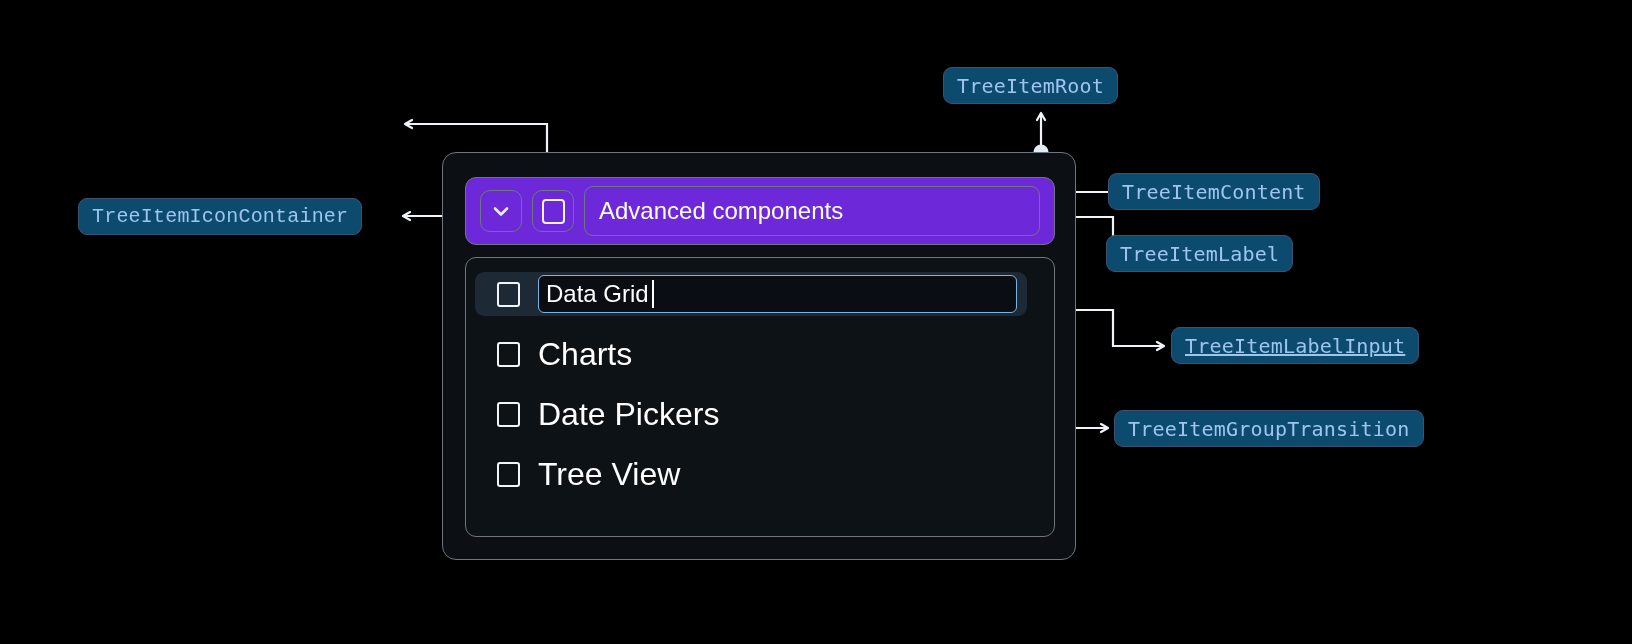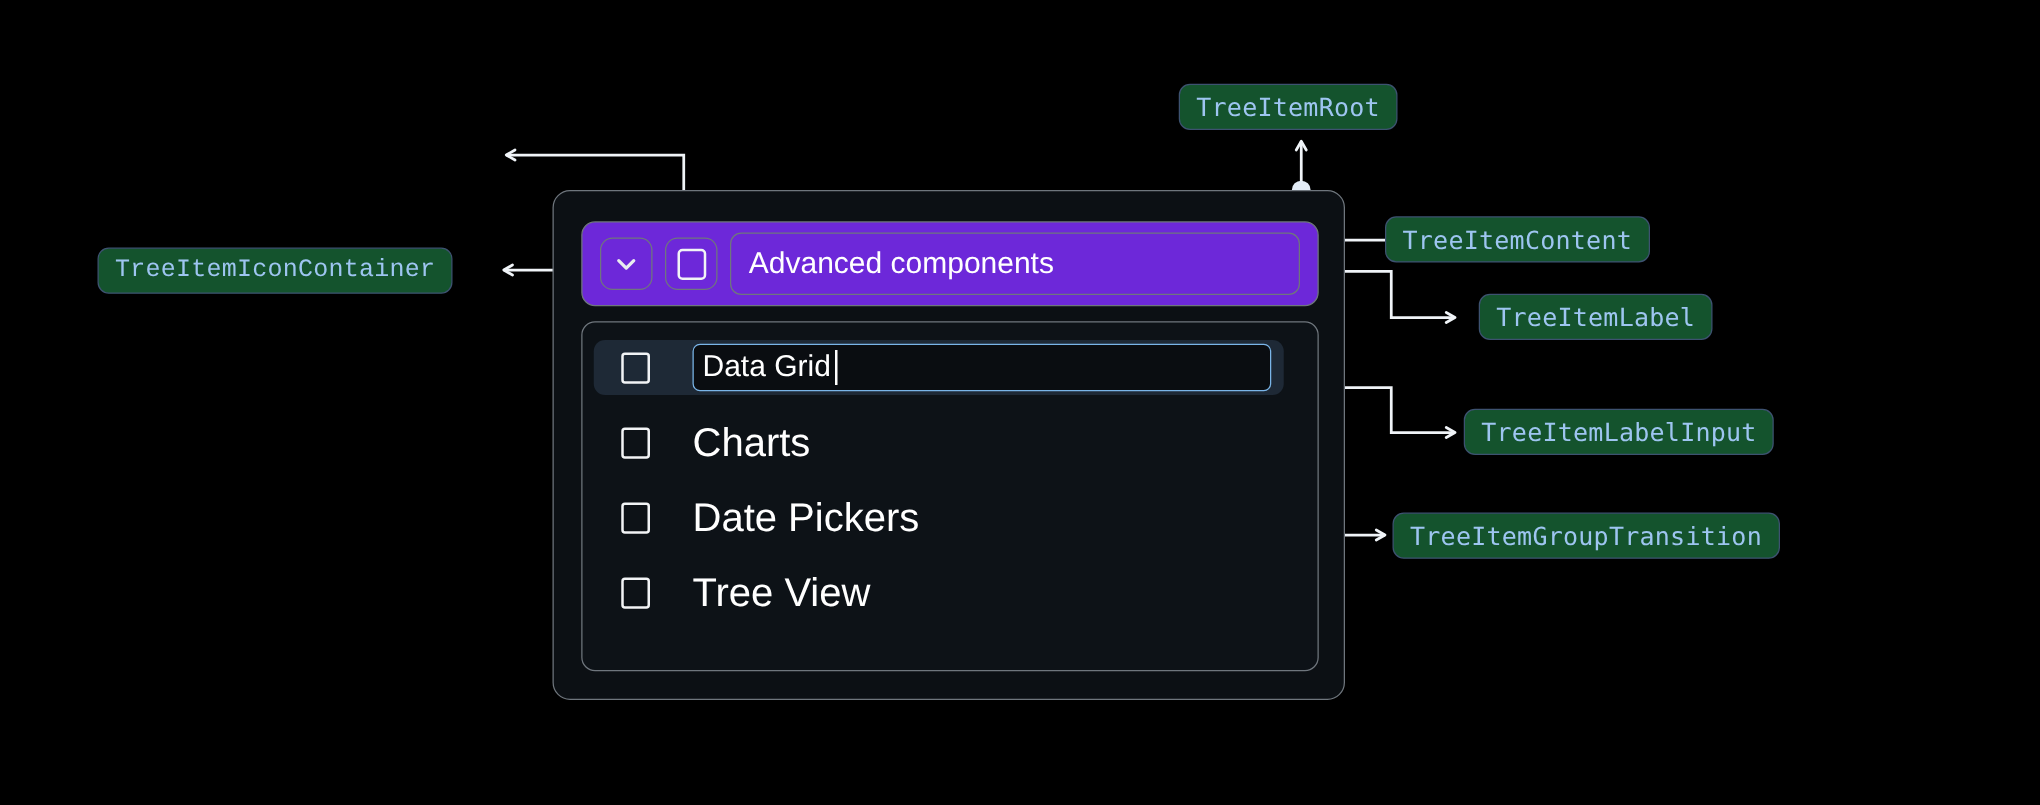--- a/index.html
+++ b/index.html
@@ -13,36 +13,36 @@
 
   
   #wires { position: absolute; inset: 0; width: 1632px; height: 644px; pointer-events: none; }
 
   
   .chip {
     position: absolute;
     display: flex; align-items: center; justify-content: center;
     height: 37px;
     padding: 0 13px;
-    background: #14532d;
+    background: #0c4a6e;
     border: 1.5px solid #3d5270;
     border-radius: 9px;
     color: #9ec5f0;
     font-family: "DejaVu Sans Mono", monospace;
     font-size: 20px;
     letter-spacing: 0.2px;
     white-space: nowrap;
     z-index: 5;
   }
   #chip-checkbox      { left: 149px; top: 107px; }
   #chip-iconcontainer { left: 78px;  top: 198px; font-family: Liberation Mono, monospace; }
   #chip-root          { left: 943px; top: 67px;  }
   #chip-content       { left: 1108px;top: 173px; }
-  #chip-label         { left: 1183px;top: 235px; }
-  #chip-labelinput    { left: 1171px;top: 327px; }
+  #chip-label         { left: 1106px;top: 235px; }
+  #chip-labelinput    { left: 1171px;top: 327px; text-decoration: underline; }
   #chip-grouptrans    { left: 1114px;top: 410px; }
 
   
   #tree-root {
     position: absolute;
     left: 442px; top: 152px;
     width: 634px; height: 408px;
     background: #0c1014;
     border: 1.5px solid #6f767d;
     border-radius: 14px;
@@ -99,21 +99,21 @@
     border: 1.5px solid #6f767d;
     border-radius: 11px;
     padding-top: 14px;
   }
   .tree-row {
     position: relative;
     display: flex; align-items: center;
     height: 44px;
     margin: 0 0 16px 0;
     padding-left: 31px;
-    gap: 34px;
+    gap: 18px;
   }
   .tree-row.selected {
     background: #1e2936;
     border-radius: 9px;
     margin-left: 9px;
     padding-left: 22px;
     width: 552px;
   }
   .row-chk {
     width: 23px; height: 25px;

